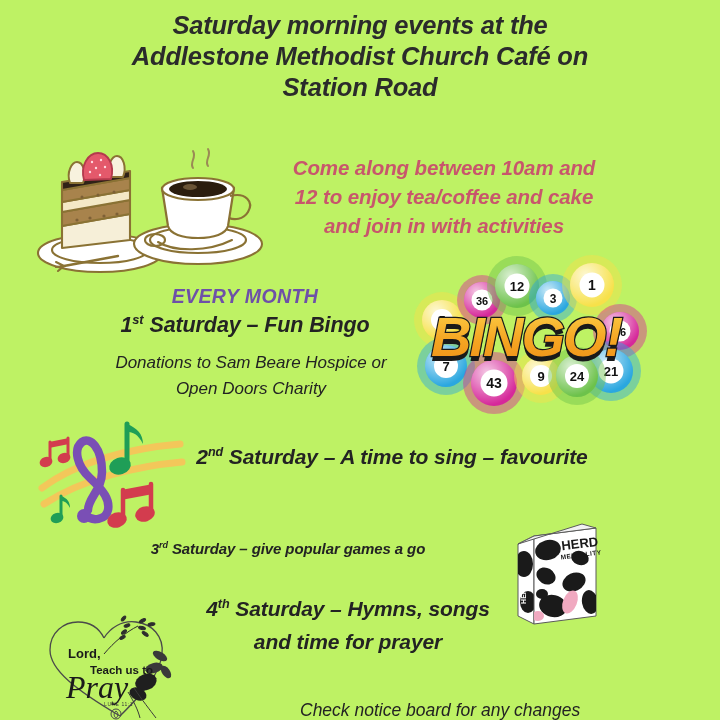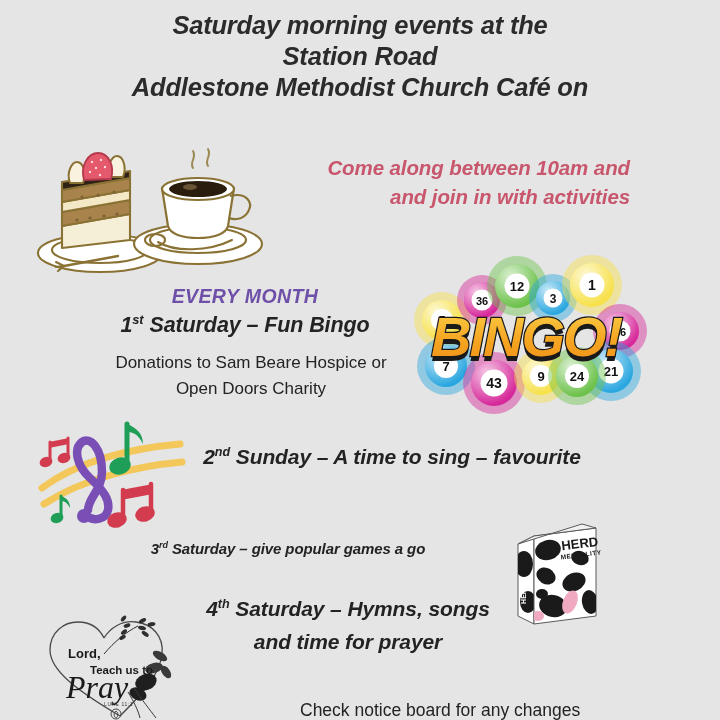--- a/index.html
+++ b/index.html
@@ -8,42 +8,42 @@
     padding: 0;
     background: #ffffff;
   }
   body {
     font-family: "Liberation Sans", sans-serif;
   }
   #poster {
     position: relative;
     width: 720px;
     height: 720px;
-    background: #e5e5e5;
+    background: #bef264;
     overflow: hidden;
   }
 
   
   .abs { position: absolute; }
 
   #title-block {
     left: 0; top: 10px; width: 720px;
     text-align: center;
     font-weight: bold;
     font-style: italic;
     font-size: 25.5px;
     line-height: 31px;
     letter-spacing: -0.2px;
     color: #2b2b2b;
   }
   #title-block .tline { display: block; white-space: nowrap; }
 
   #invite-block {
     left: 258px; top: 153px; width: 372px;
-    text-align: right;
+    text-align: center;
     font-weight: bold;
     font-style: italic;
     font-size: 20.5px;
     line-height: 29px;
     letter-spacing: -0.1px;
     color: #c8566c;
   }
   #invite-block .iline { display: block; white-space: nowrap; }
 
   #every-month {
@@ -57,20 +57,21 @@
   }
 
   .sat-line {
     font-weight: bold;
     font-style: italic;
     color: #232323;
     letter-spacing: -0.1px;
   }
   .sub-line {
     font-weight: normal;
+    font-style: italic;
     color: #232323;
   }
   sup.ord {
     font-size: 0.60em;
     vertical-align: super;
     line-height: 0;
   }
 
   #sat1 {
     left: 90px; top: 312px; width: 310px;
@@ -125,22 +126,22 @@
 
   svg { display: block; overflow: visible; }
 </style>
 </head>
 <body>
 
 <div id="poster">
 
   <div class="abs" id="title-block">
     <span class="tline">Saturday morning events at the</span>
+    <span class="tline">Addlestone Methodist Church Café on</span>
     <span class="tline">Station Road</span>
-    <span class="tline">Addlestone Methodist Church Café on</span>
   </div>
 
   <div class="abs" id="cake-coffee">
     <svg width="250" height="142" viewBox="0 0 250 142" aria-hidden="true">
       <g fill="none" stroke="#8a7234" stroke-width="2.1" stroke-linecap="round" stroke-linejoin="round">
 
         <ellipse cx="78" cy="113" rx="62" ry="19" fill="#ffffff"></ellipse>
         <ellipse cx="78" cy="110" rx="48" ry="13" fill="#ffffff"></ellipse>
 
         <path d="M42 126 L96 116" stroke-width="2.4"></path>
@@ -202,20 +203,21 @@
         <path d="M208 56 C224 52 232 62 226 72 C221 80 212 80 207 78" fill="none"></path>
         <ellipse cx="176" cy="49" rx="36" ry="11" fill="#ffffff"></ellipse>
         <ellipse cx="176" cy="49" rx="29" ry="8" fill="#2b1d0e" stroke="none"></ellipse>
         <ellipse cx="168" cy="47" rx="7" ry="3" fill="#6a5436" stroke="none"></ellipse>
       </g>
     </svg>
   </div>
 
   <div class="abs" id="invite-block">
     <span class="iline">Come along between 10am and</span>
+    <span class="iline">12 to enjoy tea/coffee and cake</span>
     <span class="iline">and join in with activities</span>
   </div>
 
   <div class="abs" id="every-month">EVERY MONTH</div>
 
   <div class="abs sat-line" id="sat1"><span>1</span><sup class="ord">st</sup><span> Saturday  – Fun Bingo</span></div>
   <div class="abs sub-line" id="sat1-sub">
     <span class="sline">Donations to Sam Beare Hospice or</span>
     <span class="sline">Open Doors Charity</span>
   </div>
@@ -374,21 +376,21 @@
 
       <g>
         <path d="M33 94 L33 114" stroke="#1f9e57" stroke-width="3" stroke-linecap="round"></path>
         <path d="M33 94 C39 96 42 100 42 106 C39 100 36 99 33 99 Z" fill="#1f9e57"></path>
         <ellipse cx="29" cy="116" rx="6.5" ry="5" fill="#1f9e57" transform="rotate(-18 29 116)"></ellipse>
       </g>
     </svg>
   </div>
 
   <div class="abs sat-line" id="sat2">
-    <span class="sline"><span>2</span><sup class="ord">nd</sup><span> Sunday  – A time to sing – favourite</span></span>
+    <span class="sline"><span>2</span><sup class="ord">nd</sup><span> Saturday  – A time to sing – favourite</span></span>
   </div>
 
   <div class="abs sat-line" id="sat3"><span>3</span><sup class="ord">rd</sup><span> Saturday – give popular games a go</span></div>
 
   <div class="abs" id="game-box">
     <svg width="100" height="104" viewBox="0 0 100 104" aria-hidden="true">
       <defs>
         <clipPath id="faceClip">
             <polygon points="26,12 88,4 88,92 26,100"></polygon>
           </clipPath>

